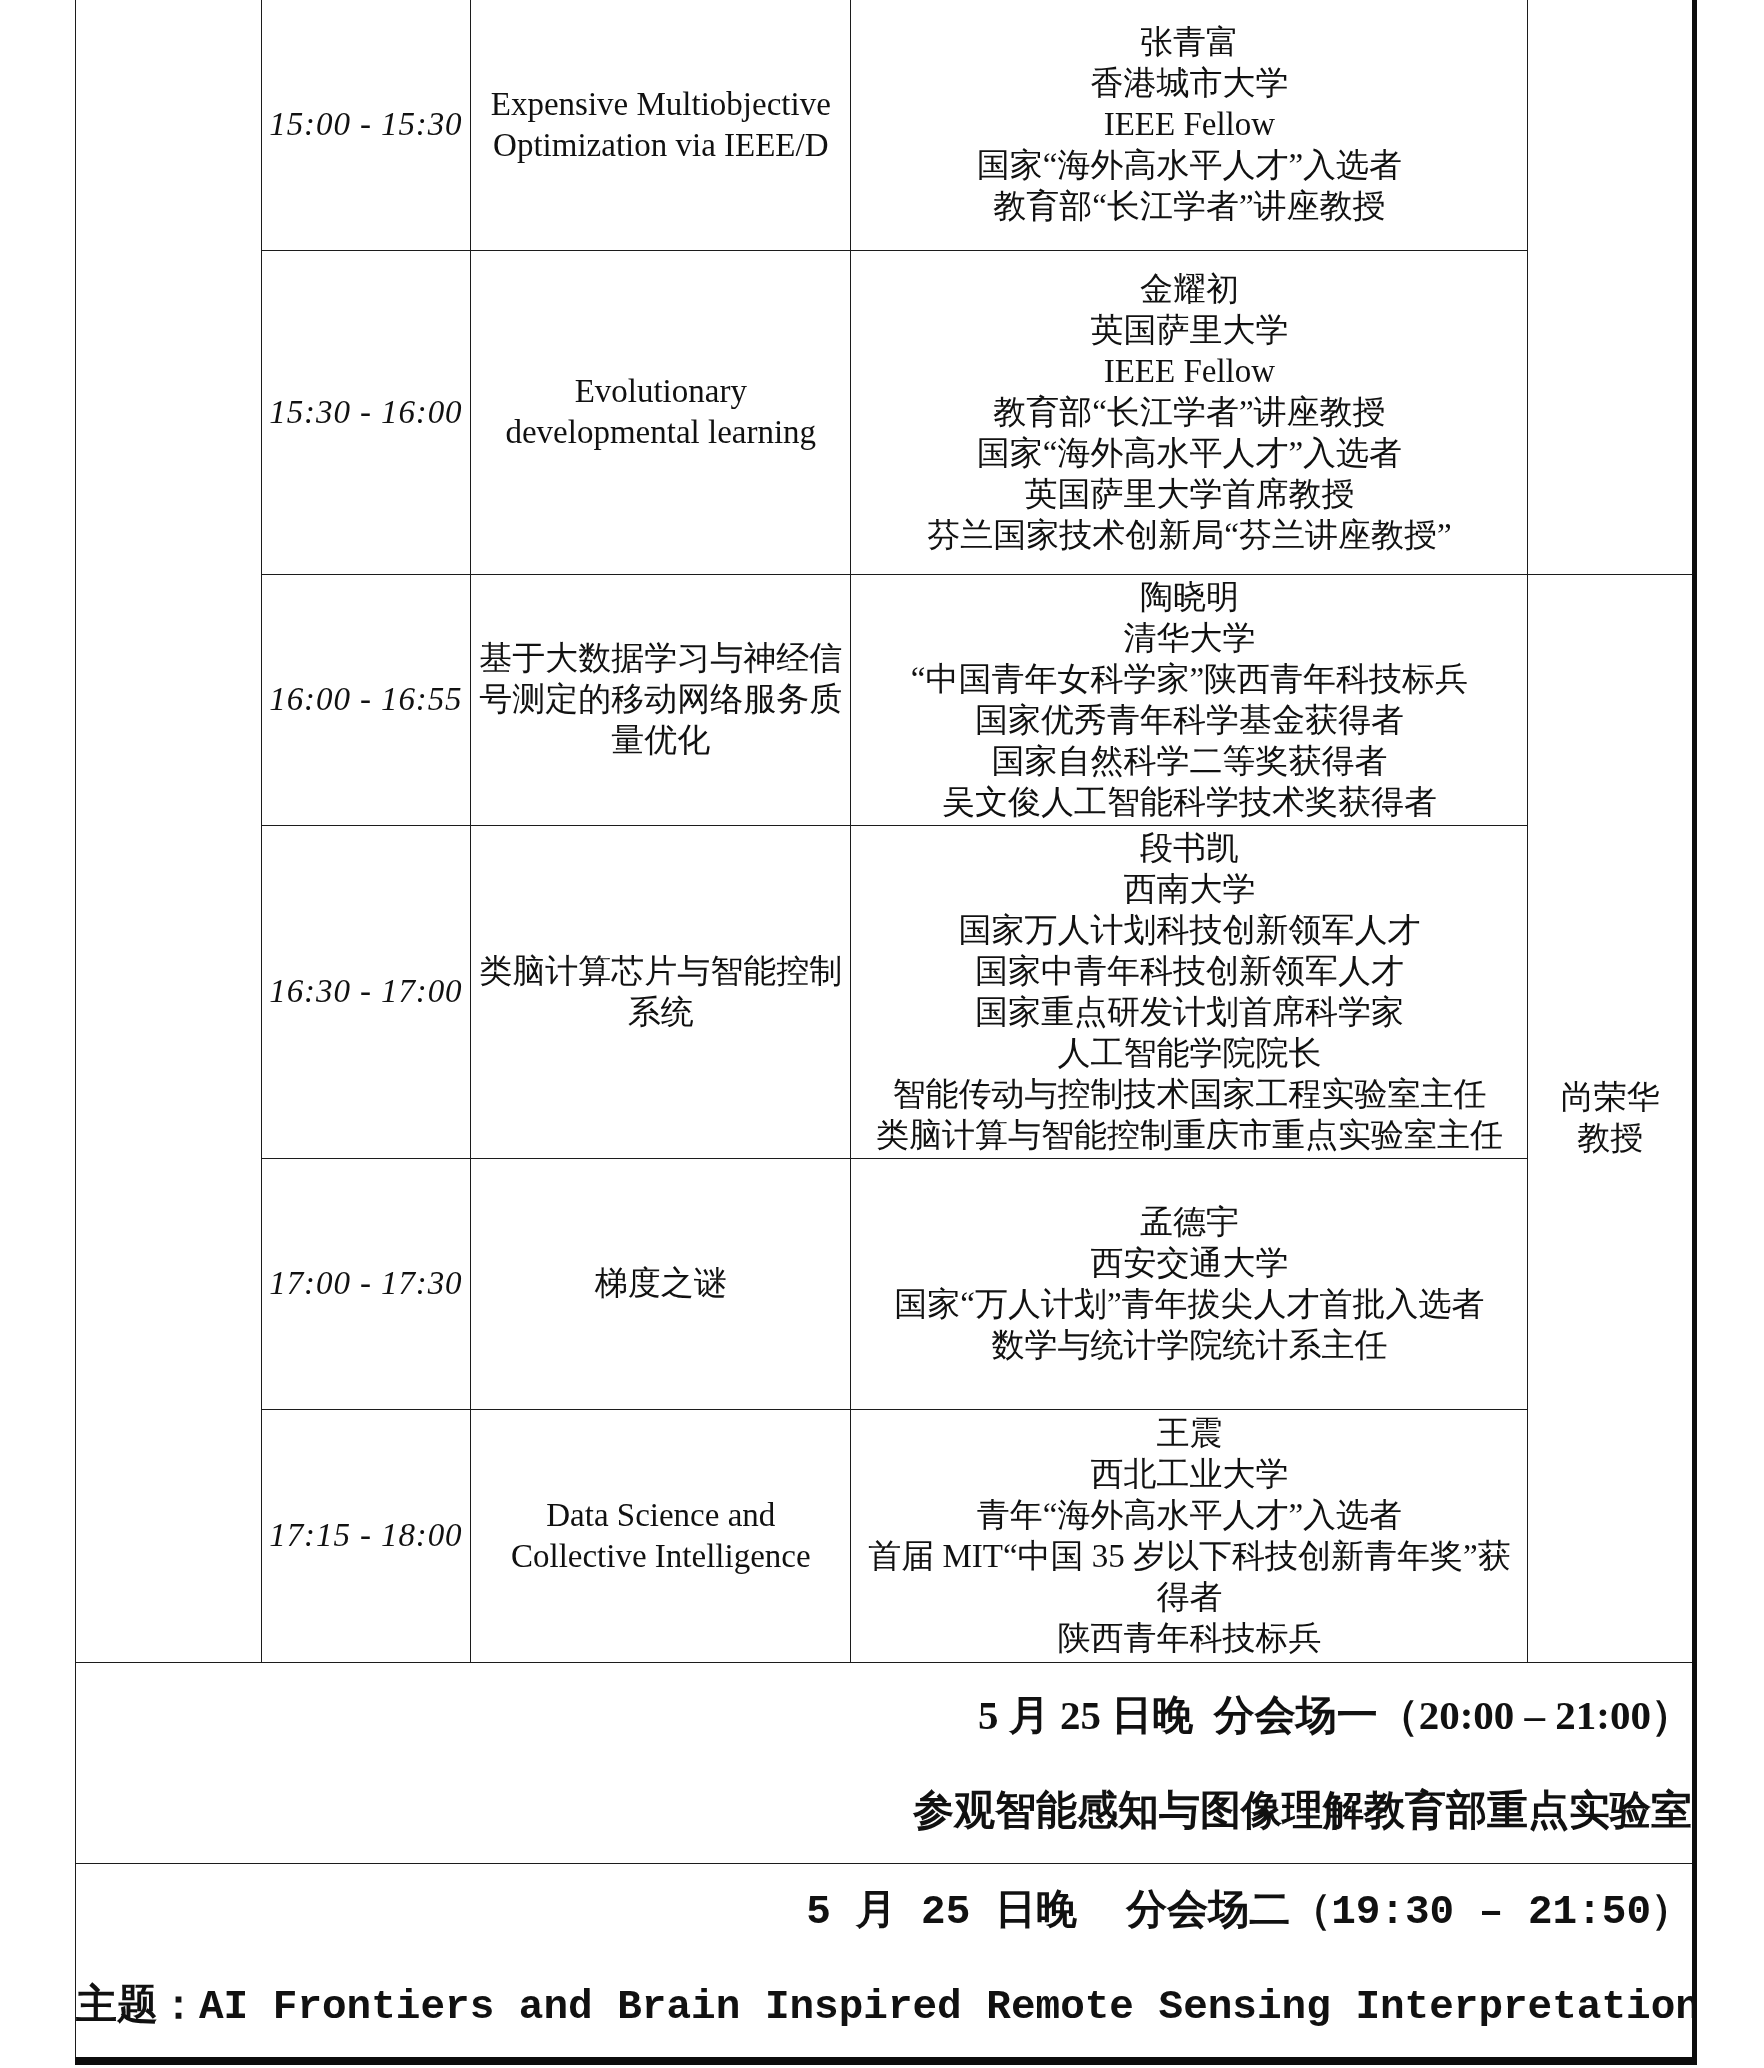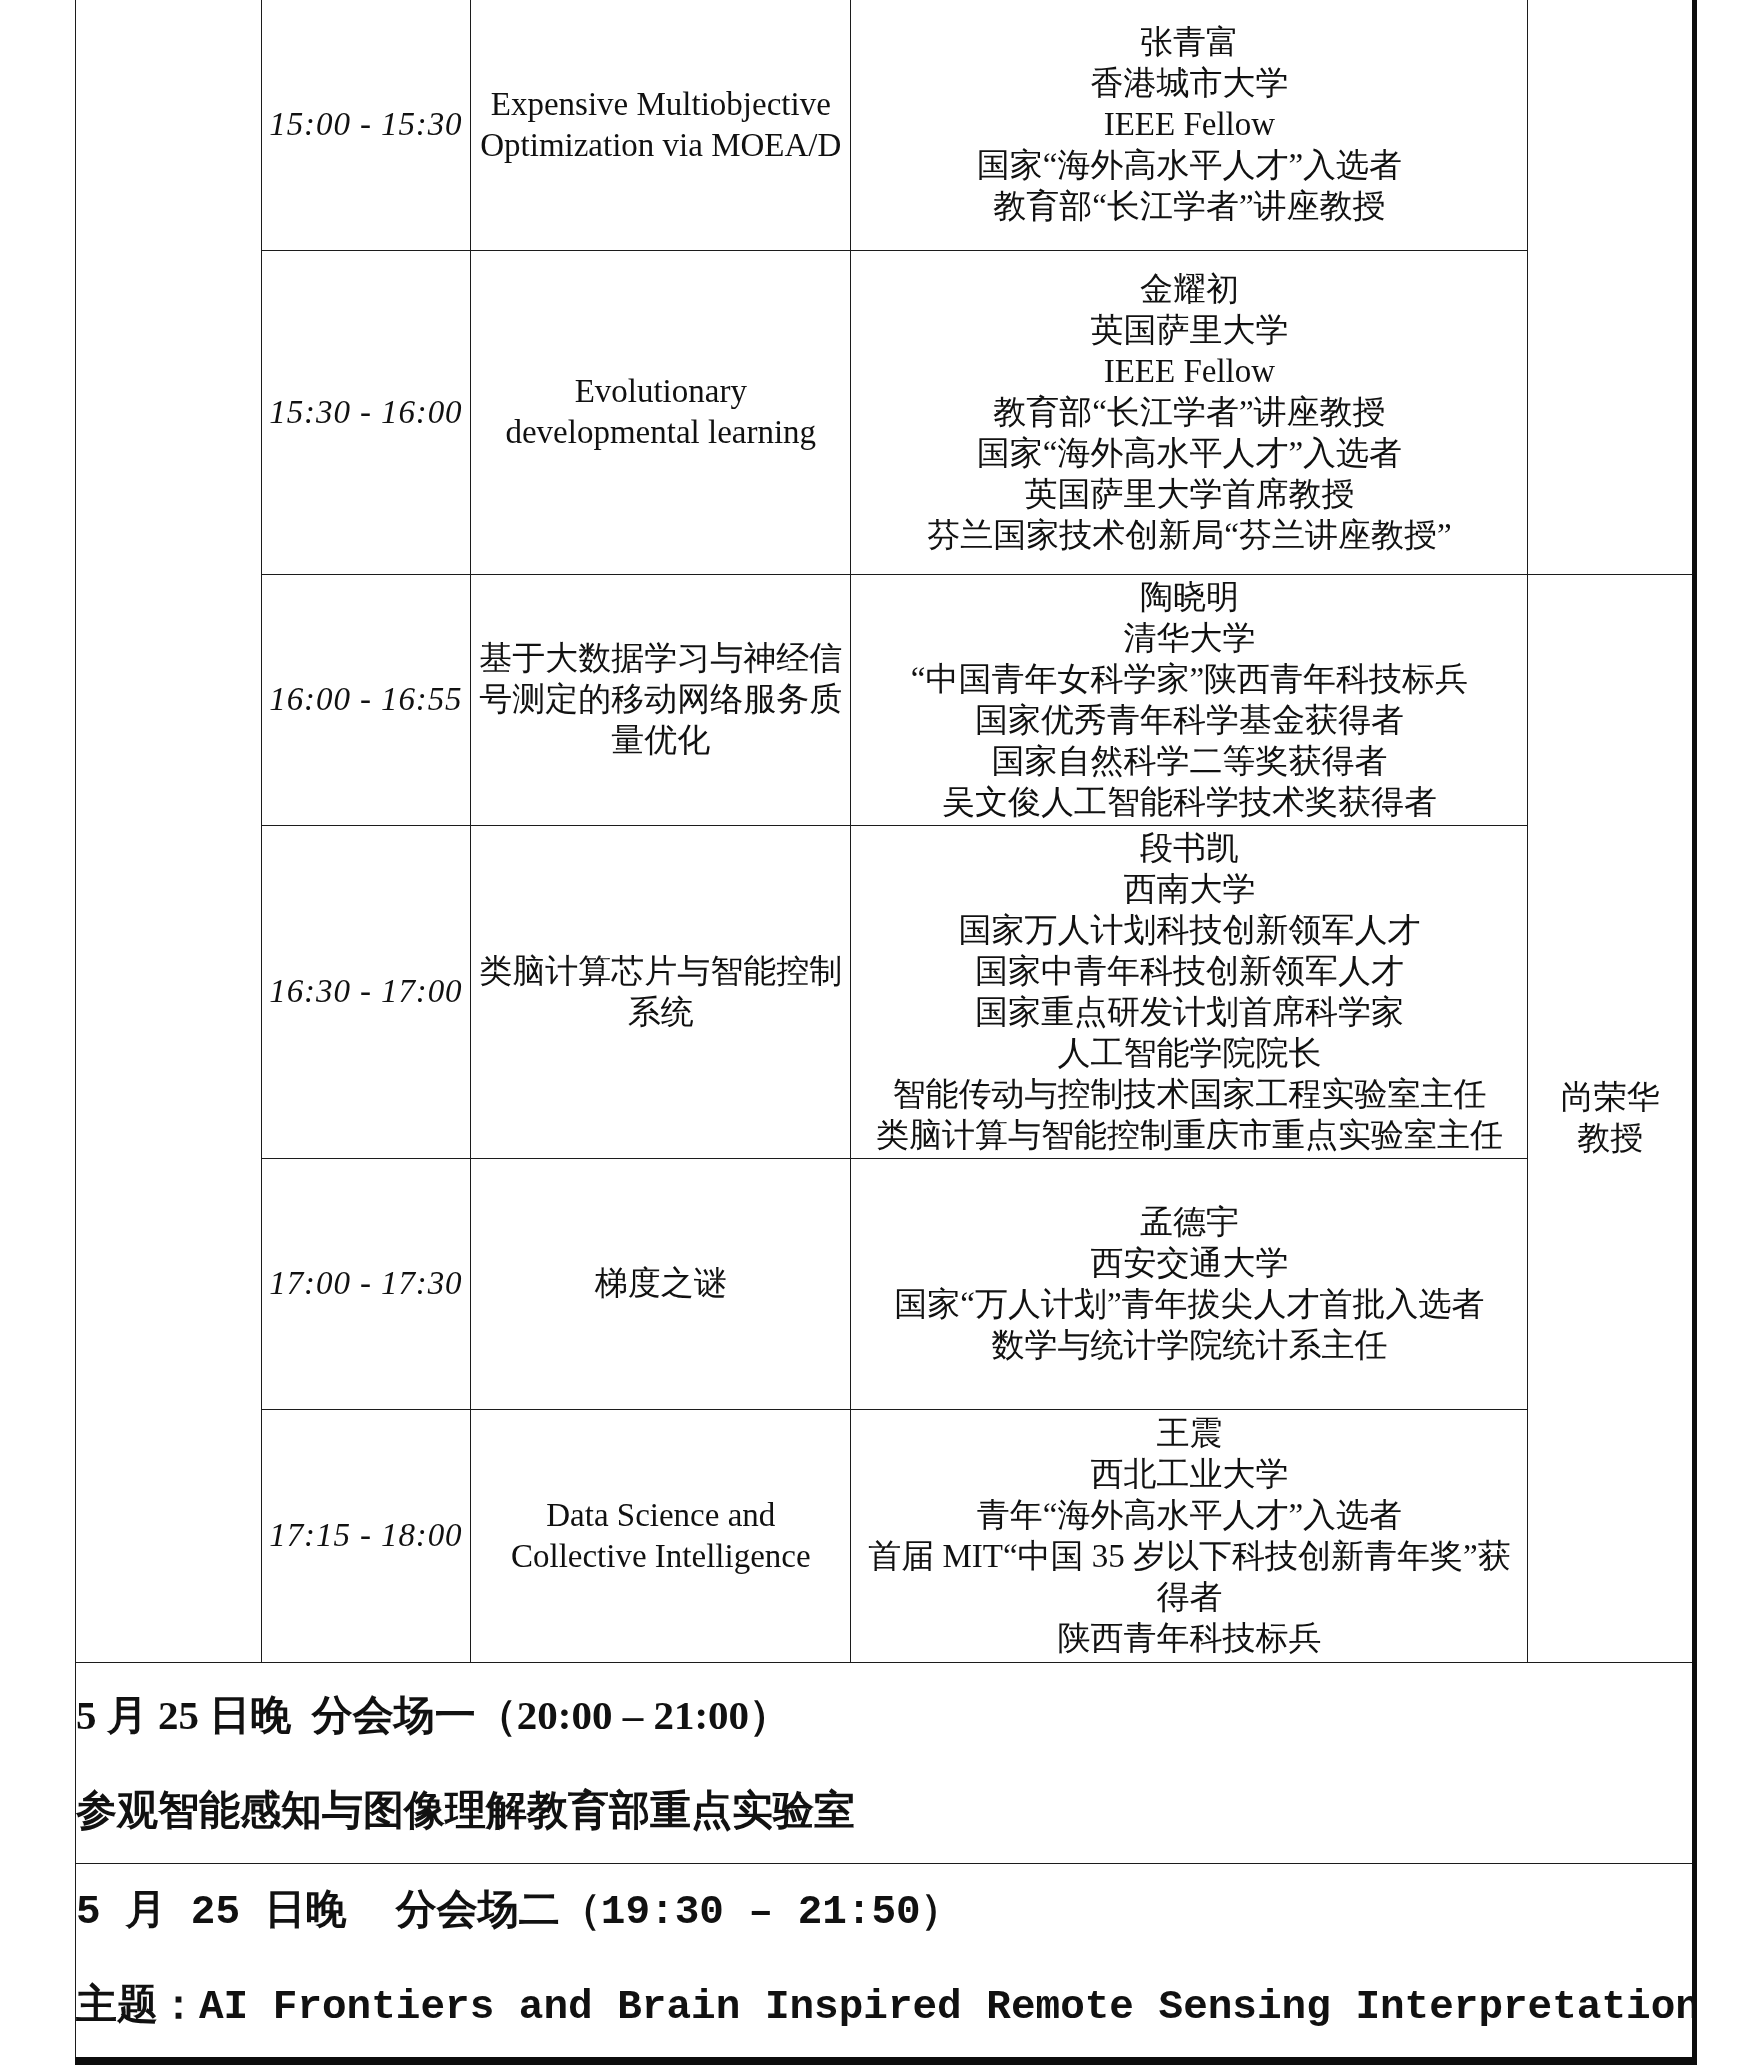--- a/index.html
+++ b/index.html
@@ -26,21 +26,21 @@
   .schedule tr.r1 td{border-top:none;}
   .schedule{border-right:5.3px solid #0d0d0d;border-bottom:8px solid #0d0d0d;}
   .pre{white-space:pre;}
   .time-cell{font-size:34px;letter-spacing:0.9px;font-style:italic;}
   .title-cell{font-size:34px;line-height:49px;}
   .speaker-cell{font-size:32px;line-height:41px;}
   .chair-cell{font-size:33px;line-height:48px;margin-top:20px;}
   .section-row td{border-left:1.8px solid #1c1c1c;border-right:1.8px solid #1c1c1c;}
   .section-line{
     font-weight:bold;font-size:41px;line-height:49px;
-    text-align:left;white-space:pre;
+    text-align:right;white-space:pre;
   }
   .section-inner{
     display:flex;flex-direction:column;justify-content:center;
     gap:46px;height:100%;
   }
 </style>
 </head>
 <body>
 
 <table class="schedule">
@@ -50,21 +50,21 @@
     <col style="width:379px">
     <col style="width:675px">
     <col style="width:166px">
   </colgroup>
 
   <tbody>
       <tr class="r1" style="height:250px;">
     <td rowspan="6"></td>
     <td class="time-cell pre">15:00 - 15:30</td>
     <td class="title-cell pre">Expensive Multiobjective
-Optimization via MOEA/D</td>
+Optimization via IEEE/D</td>
     <td class="speaker-cell pre">张青富
 香港城市大学
 IEEE Fellow
 国家“海外高水平人才”入选者
 教育部“长江学者”讲座教授</td>
     <td rowspan="2" class="chair-cell pre"></td>
   </tr>
 
   <tr style="height:324px;">
     <td class="time-cell pre">15:30 - 16:00</td>

